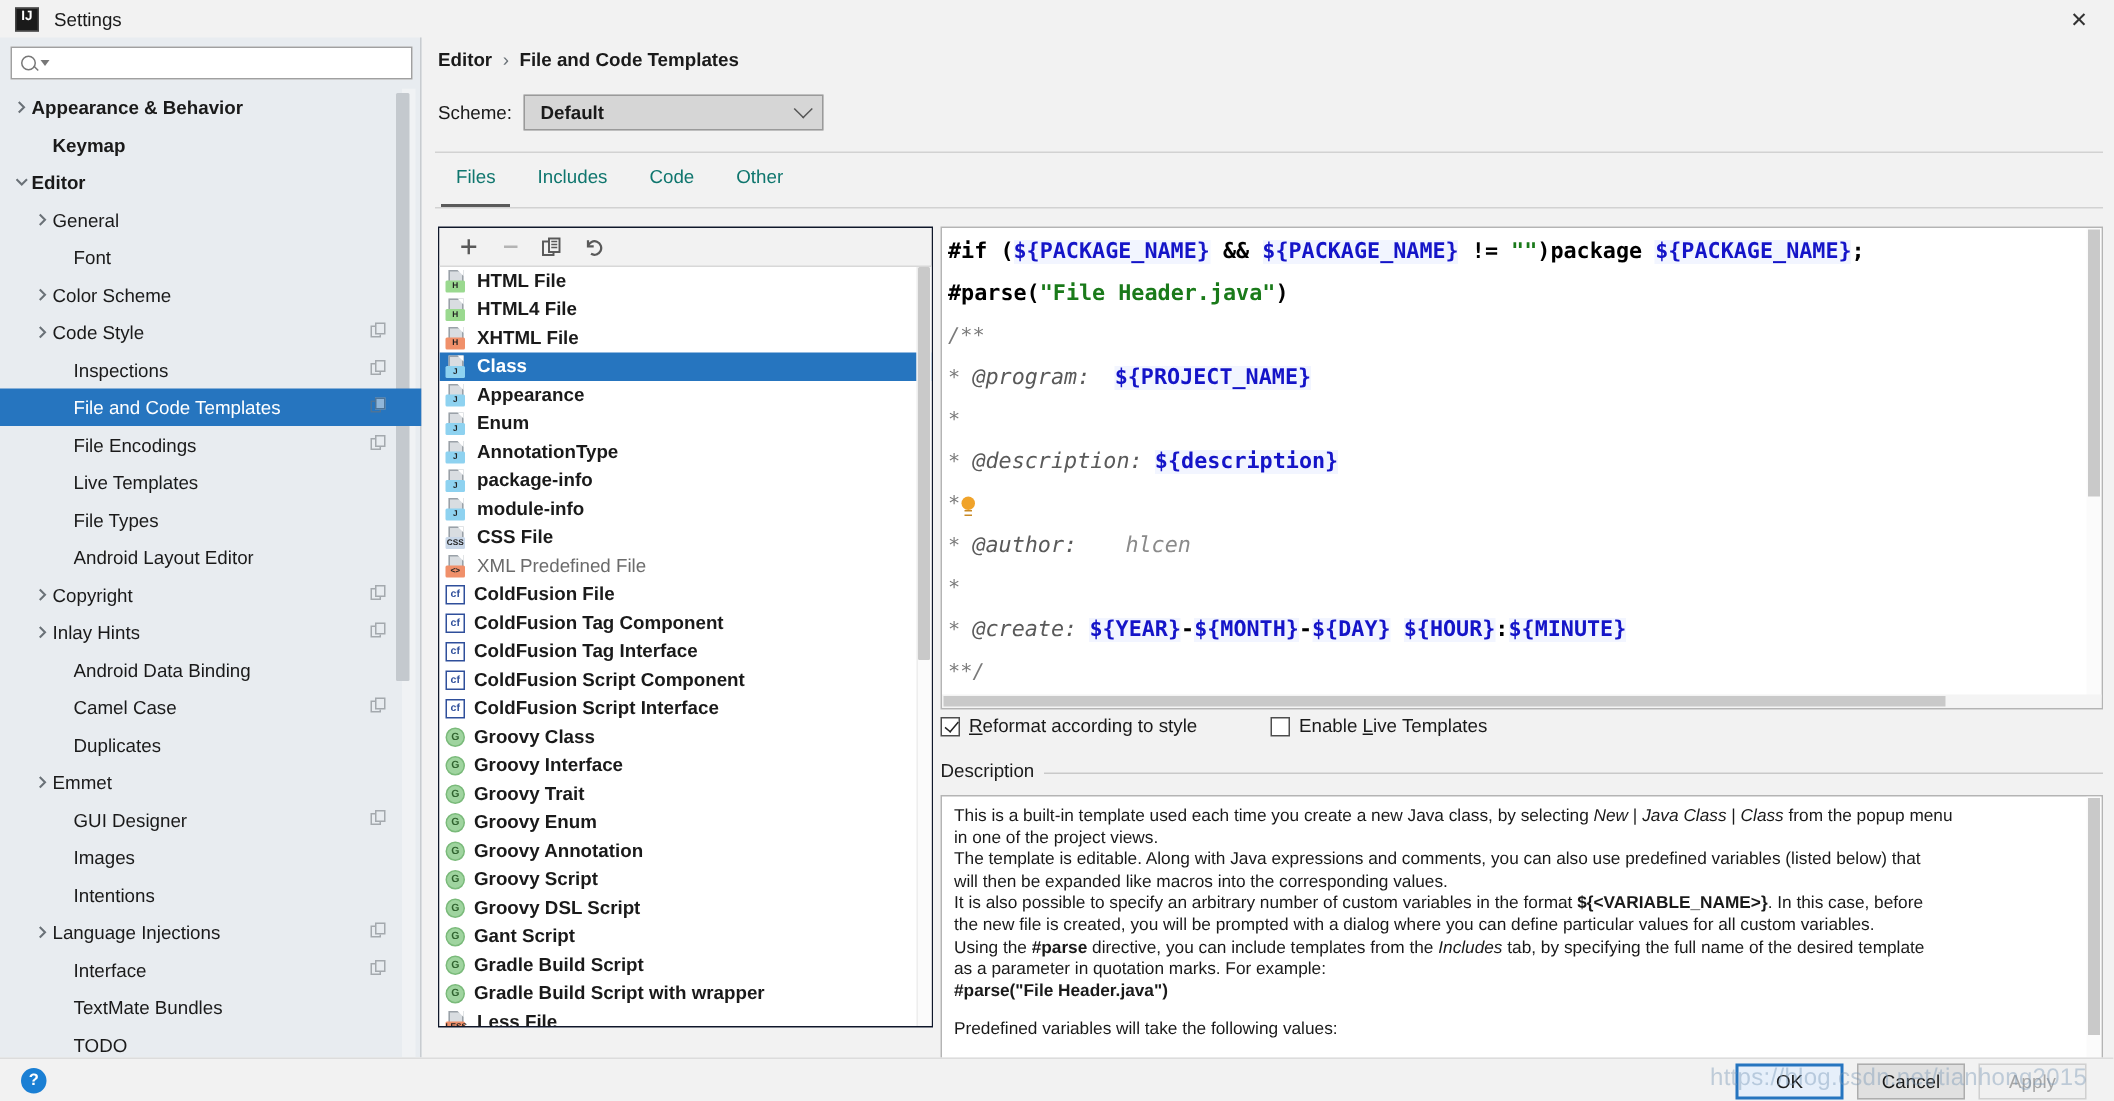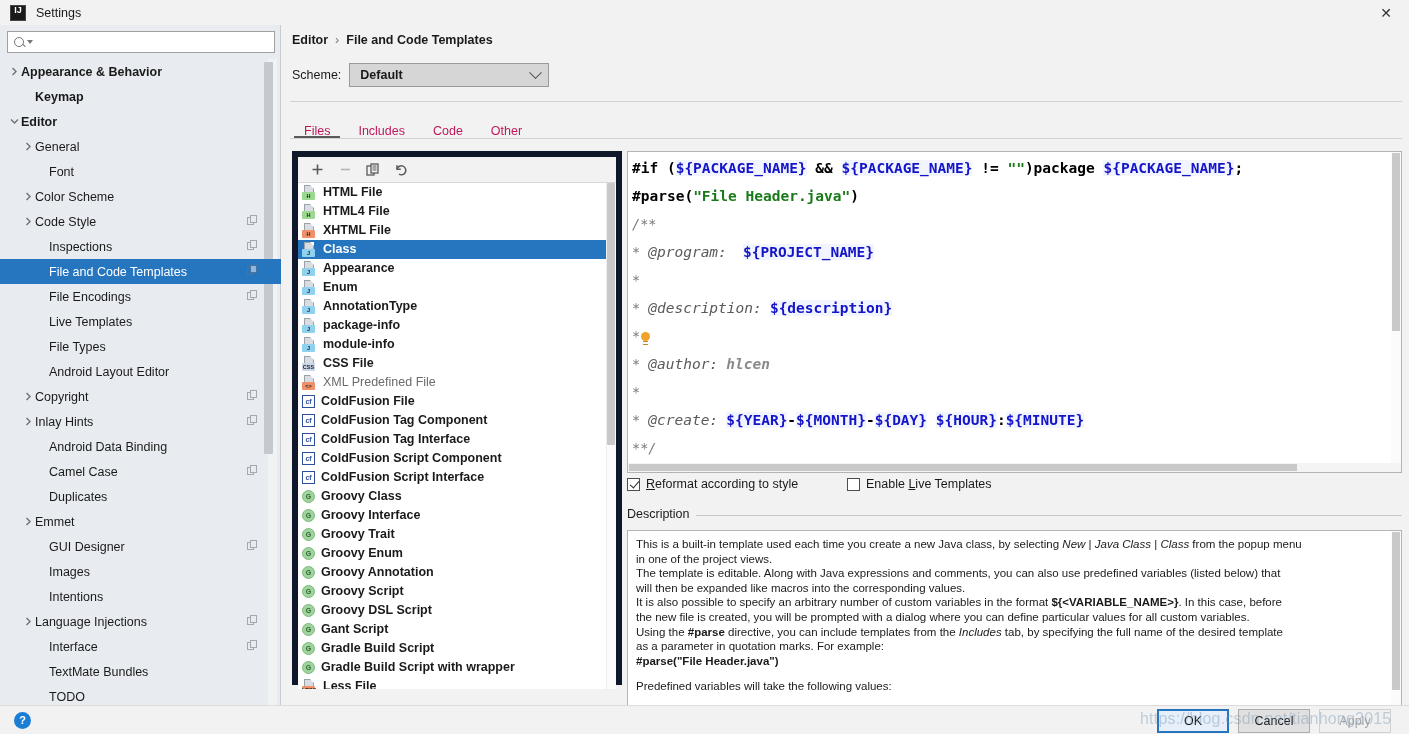--- a/index.html
+++ b/index.html
@@ -140,32 +140,32 @@
     position: absolute; left: 8px; top: 76px; width: 1112px; height: 1px;
     background: #d2d2d2;
   }
 
   .tabs {
     position: absolute; left: 8px; top: 86px; width: 1112px; height: 28px;
     display: flex; align-items: flex-end; gap: 0;
     border-bottom: 1px solid #d2d2d2;
   }
   .tab {
-    padding: 0 14px; height: 27px; display: flex; align-items: flex-end;
-    font-size: 12.5px; color: #be185d; cursor: pointer; position: relative;
+    padding: 0 14px; height: 27px; display: flex; align-items: flex-start;
+    font-size: 12.5px; color: #0f766e; cursor: pointer; position: relative;
   }
   .tab.active::after {
     content: ""; position: absolute; left: 4px; right: 4px; bottom: 0;
     height: 2px; background: #5a5a5a;
   }
 
   
   .list-box {
     position: absolute; left: 10px; top: 126px; width: 330px; height: 534px;
-    border: 6px solid #0f172a; background: #ffffff;
+    border: 1px solid #0f172a; background: #ffffff;
   }
   .list-toolbar {
     height: 26px; background: #f2f2f2; border-bottom: 1px solid #d8d8d8;
     display: flex; align-items: center; gap: 2px; padding-left: 6px;
   }
   .tb-btn {
     width: 26px; height: 22px; display: flex; align-items: center;
     justify-content: center; cursor: pointer; color: #595959;
   }
   .list-scroll {
@@ -227,21 +227,21 @@
     font-size: 14.5px; font-weight: bold;
     line-height: 28px; padding: 2px 0 0 4px;
     white-space: pre; color: #000000;
   }
   .code .ln { height: 28px; }
   .c-kw { color: #000000; }
   .c-str { color: #1a7a1a; }
   .c-var { color: #1414c8; background: #f2f5ff; }
   .c-cmt { color: #7a7a7a; font-weight: normal; font-style: italic; font-size: 13.5px; }
   .c-doc { color: #5a5a5a; font-weight: normal; font-style: italic; }
-  .c-author { color: #8a8a8a; font-weight: bold; font-style: italic; }
+  .c-author { color: #8a8a8a; font-weight: normal; font-style: italic; margin-left: 24px; }
   .c-plain { color: #000000; }
   .bulb {
     display: inline-block; width: 9px; height: 9px; border-radius: 50%;
     background: #f0a32a; vertical-align: middle; margin-left: 1px;
     position: relative; top: -1px;
   }
   .bulb::after {
     content: ""; position: absolute; left: 2px; top: 9px;
     width: 5px; height: 2px; border-top: 1px solid #c98a24;
     border-bottom: 1px solid #c98a24;

